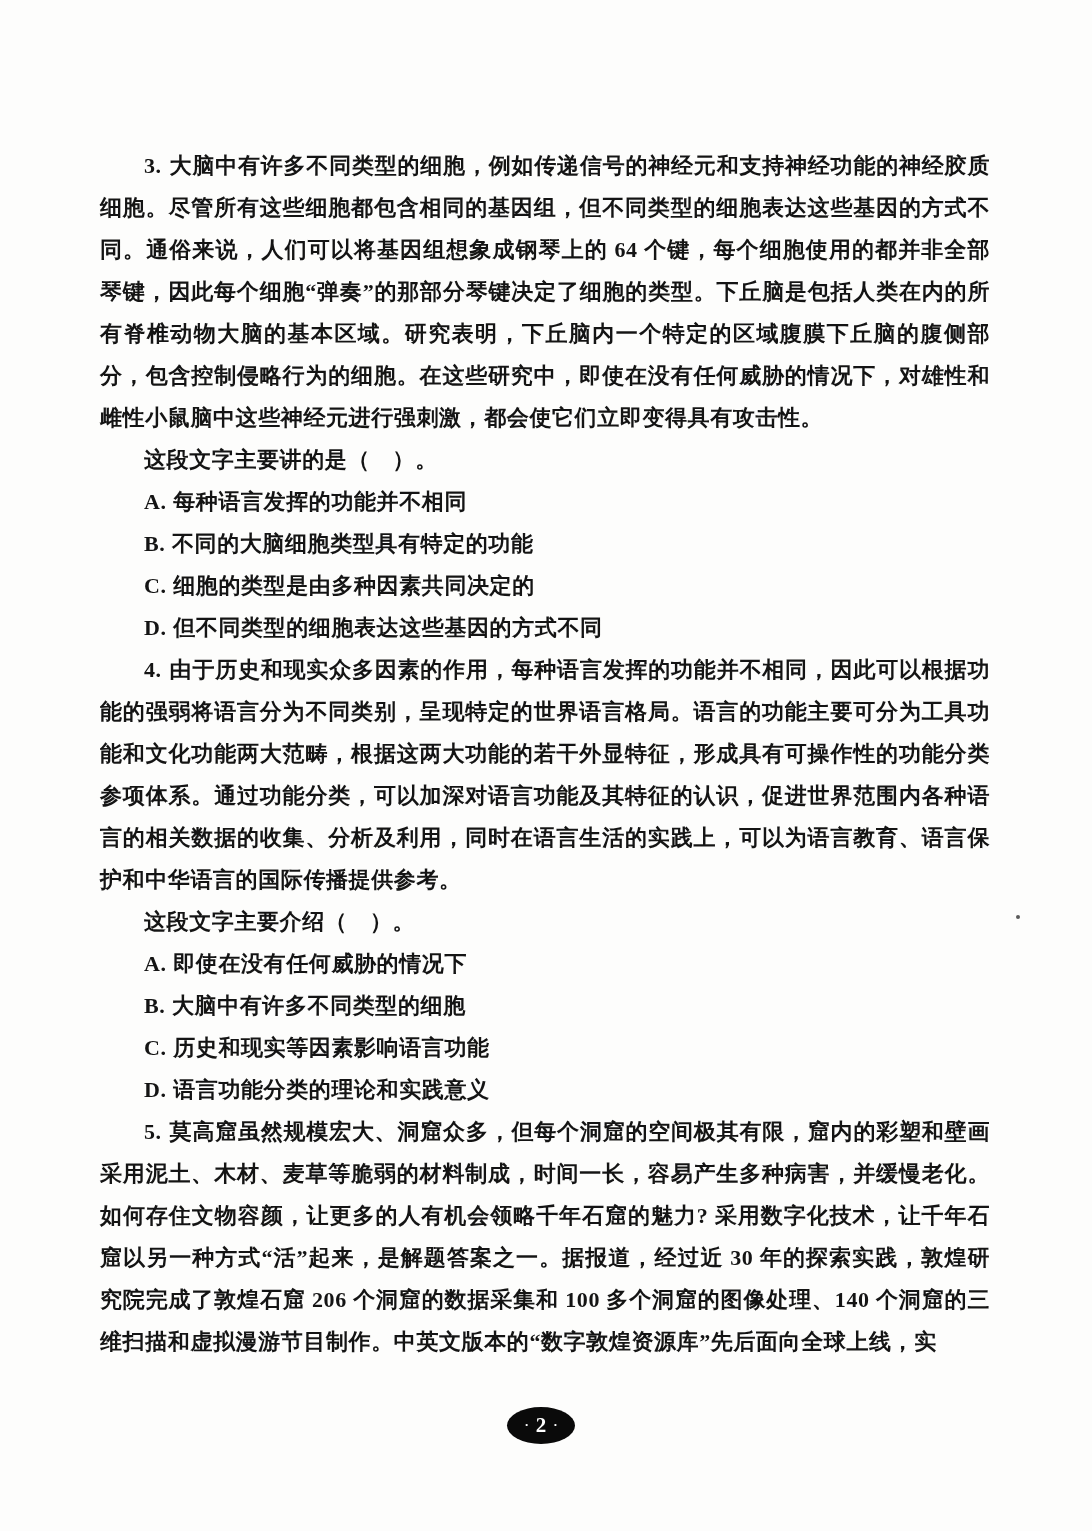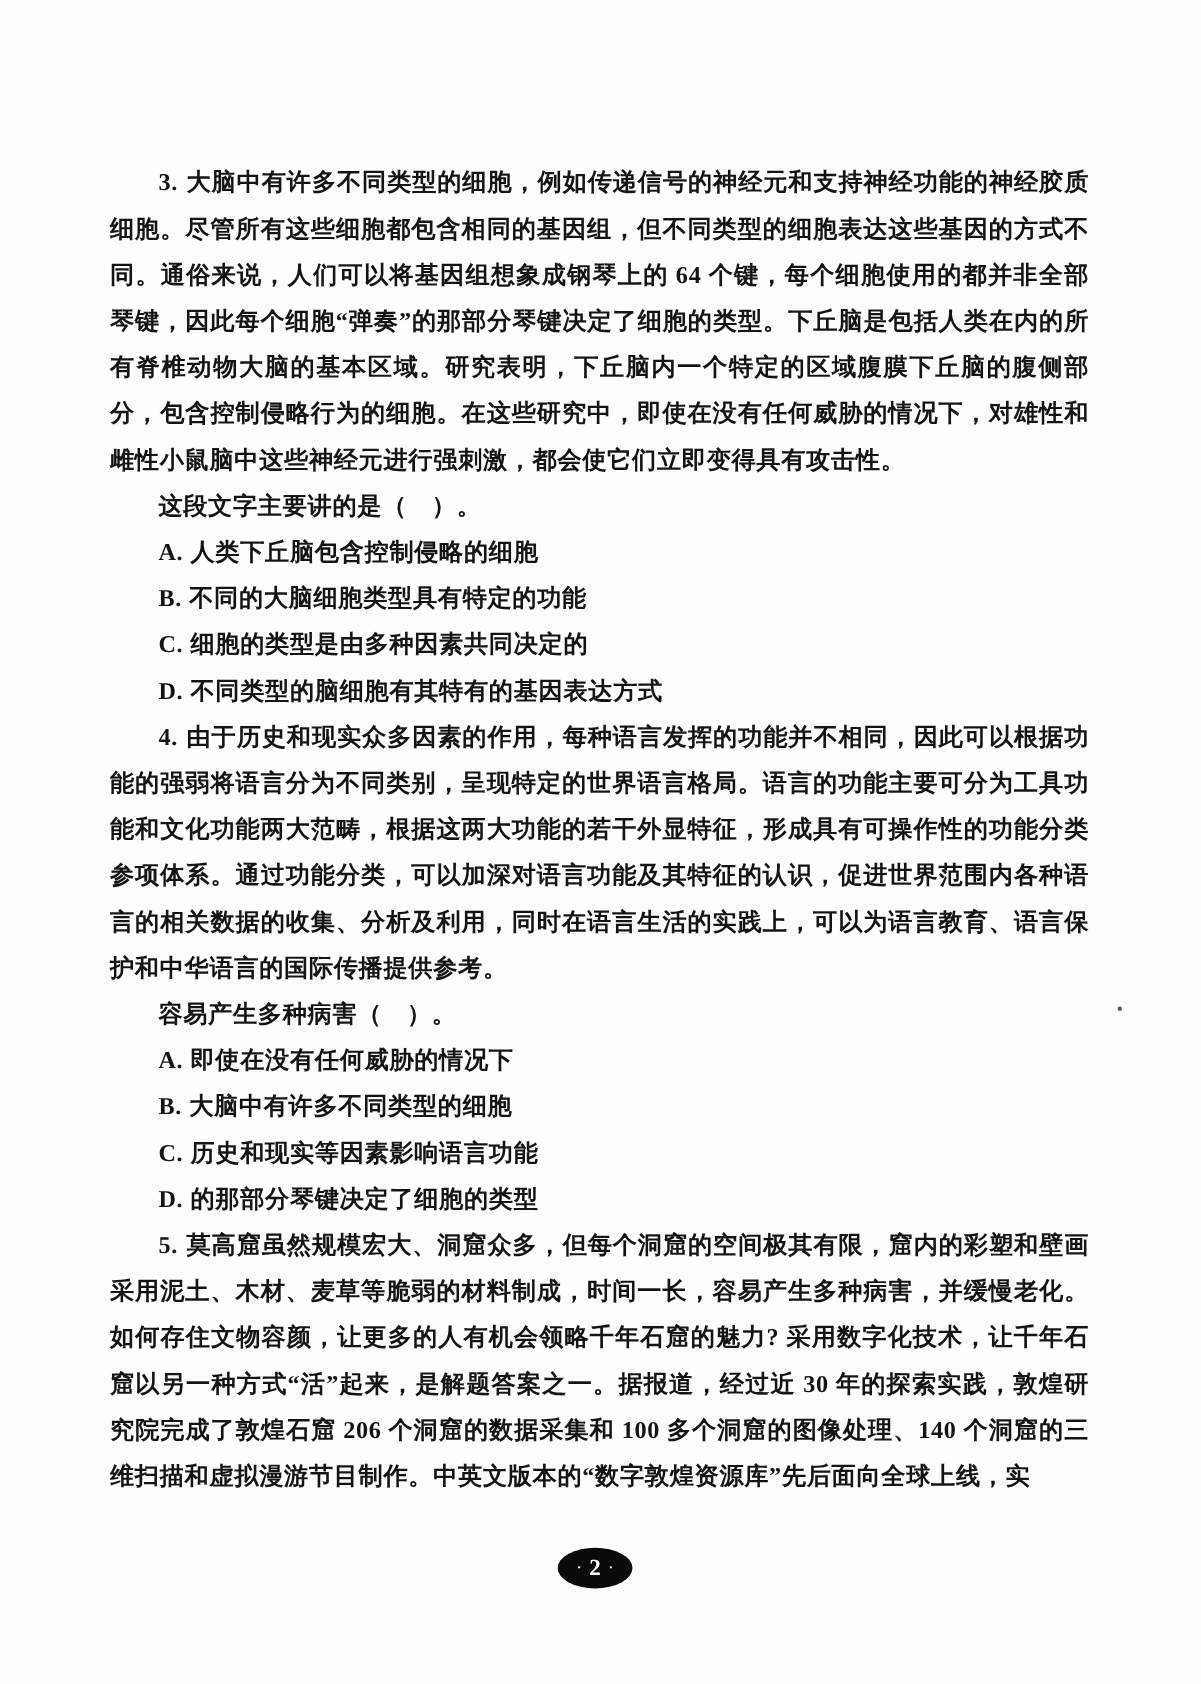--- a/index.html
+++ b/index.html
@@ -76,33 +76,33 @@
 </head>
 <body>
 
 <div class="scan-page">
 
   <div class="content">
 
     <section>
       <p class="passage"><span class="qnum">3.</span><span>大脑中有许多不同类型的细胞，例如传递信号的神经元和支持神经功能的神经胶质细胞。尽管所有这些细胞都包含相同的基因组，但不同类型的细胞表达这些基因的方式不同。通俗来说，人们可以将基因组想象成钢琴上的 64 个键，每个细胞使用的都并非全部琴键，因此每个细胞“弹奏”的那部分琴键决定了细胞的类型。下丘脑是包括人类在内的所有脊椎动物大脑的基本区域。研究表明，下丘脑内一个特定的区域腹膜下丘脑的腹侧部分，包含控制侵略行为的细胞。在这些研究中，即使在没有任何威胁的情况下，对雄性和雌性小鼠脑中这些神经元进行强刺激，都会使它们立即变得具有攻击性。</span></p>
       <p class="stem">这段文字主要讲的是（　）。</p>
-      <p class="option"><span class="opt-label">A.</span><span>人类下丘脑包含控制侵略的细胞</span></p>
+      <p class="option"><span class="opt-label">A.</span><span>每种语言发挥的功能并不相同</span></p>
       <p class="option"><span class="opt-label">B.</span><span>不同的大脑细胞类型具有特定的功能</span></p>
       <p class="option"><span class="opt-label">C.</span><span>细胞的类型是由多种因素共同决定的</span></p>
-      <p class="option"><span class="opt-label">D.</span><span>不同类型的脑细胞有其特有的基因表达方式</span></p>
+      <p class="option"><span class="opt-label">D.</span><span>但不同类型的细胞表达这些基因的方式不同</span></p>
     </section>
 
     <section>
       <p class="passage"><span class="qnum">4.</span><span>由于历史和现实众多因素的作用，每种语言发挥的功能并不相同，因此可以根据功能的强弱将语言分为不同类别，呈现特定的世界语言格局。语言的功能主要可分为工具功能和文化功能两大范畴，根据这两大功能的若干外显特征，形成具有可操作性的功能分类参项体系。通过功能分类，可以加深对语言功能及其特征的认识，促进世界范围内各种语言的相关数据的收集、分析及利用，同时在语言生活的实践上，可以为语言教育、语言保护和中华语言的国际传播提供参考。</span></p>
-      <p class="stem">容易产生多种病害（　）。</p>
+      <p class="stem">这段文字主要介绍（　）。</p>
       <p class="option"><span class="opt-label">A.</span><span>即使在没有任何威胁的情况下</span></p>
       <p class="option"><span class="opt-label">B.</span><span>大脑中有许多不同类型的细胞</span></p>
       <p class="option"><span class="opt-label">C.</span><span>历史和现实等因素影响语言功能</span></p>
-      <p class="option"><span class="opt-label">D.</span><span>的那部分琴键决定了细胞的类型</span></p>
+      <p class="option"><span class="opt-label">D.</span><span>语言功能分类的理论和实践意义</span></p>
     </section>
 
     <section>
       <p class="passage"><span class="qnum">5.</span><span>莫高窟虽然规模宏大、洞窟众多，但每个洞窟的空间极其有限，窟内的彩塑和壁画采用泥土、木材、麦草等脆弱的材料制成，时间一长，容易产生多种病害，并缓慢老化。如何存住文物容颜，让更多的人有机会领略千年石窟的魅力? 采用数字化技术，让千年石窟以另一种方式“活”起来，是解题答案之一。据报道，经过近 30 年的探索实践，敦煌研究院完成了敦煌石窟 206 个洞窟的数据采集和 100 多个洞窟的图像处理、140 个洞窟的三维扫描和虚拟漫游节目制作。中英文版本的“数字敦煌资源库”先后面向全球上线，实</span></p>
     </section>
 
   </div>
 
   <div class="artifact-dot"></div>
 

